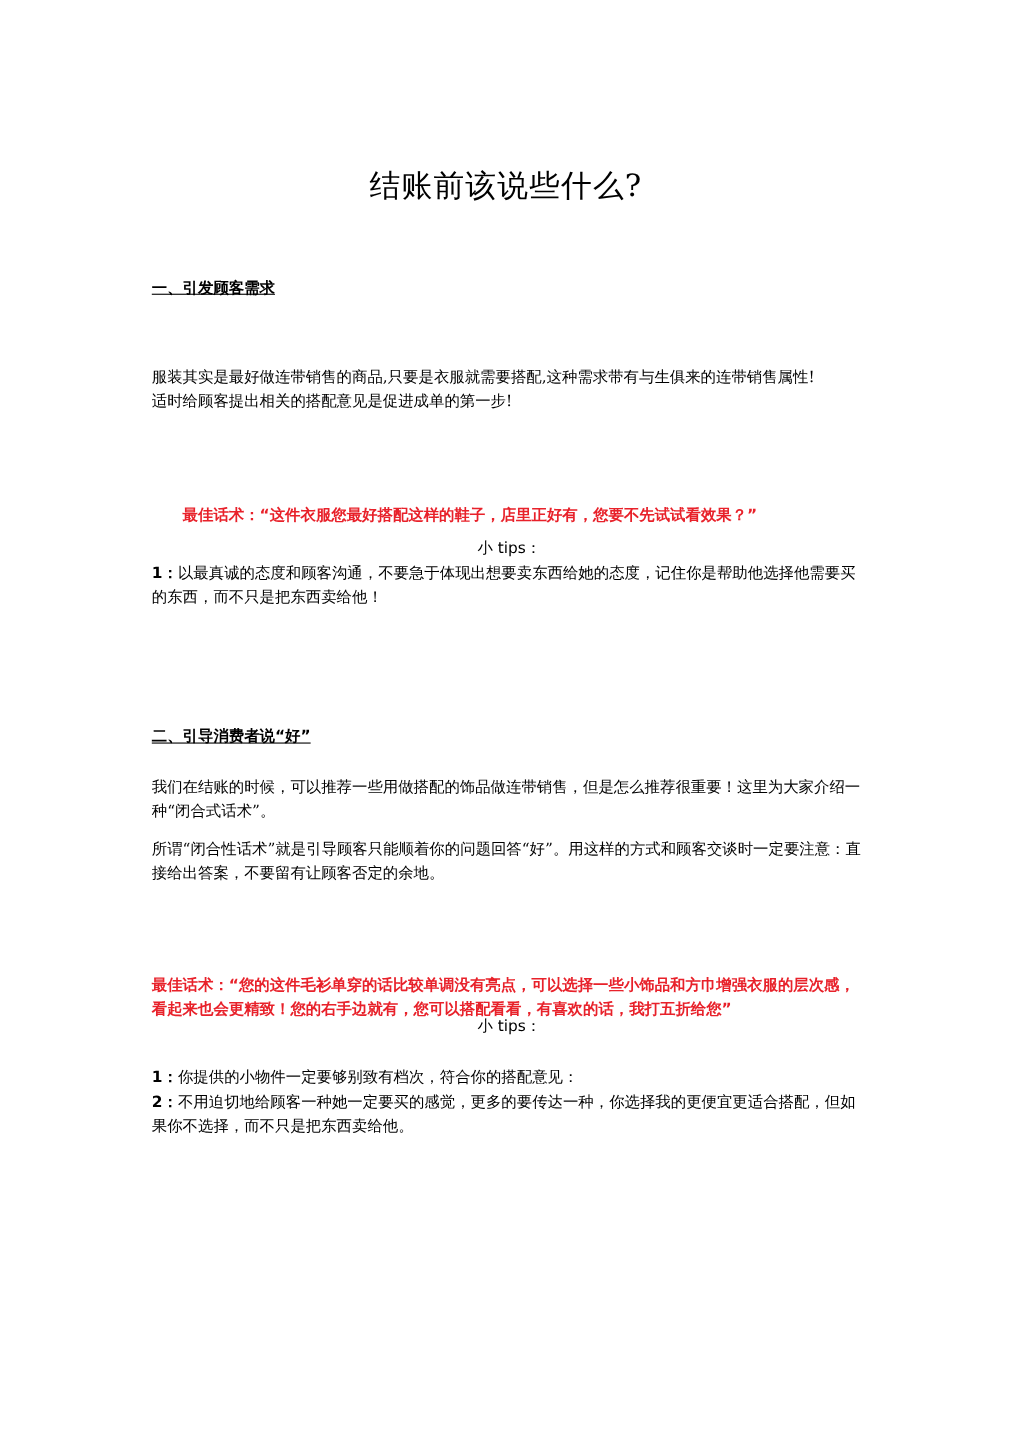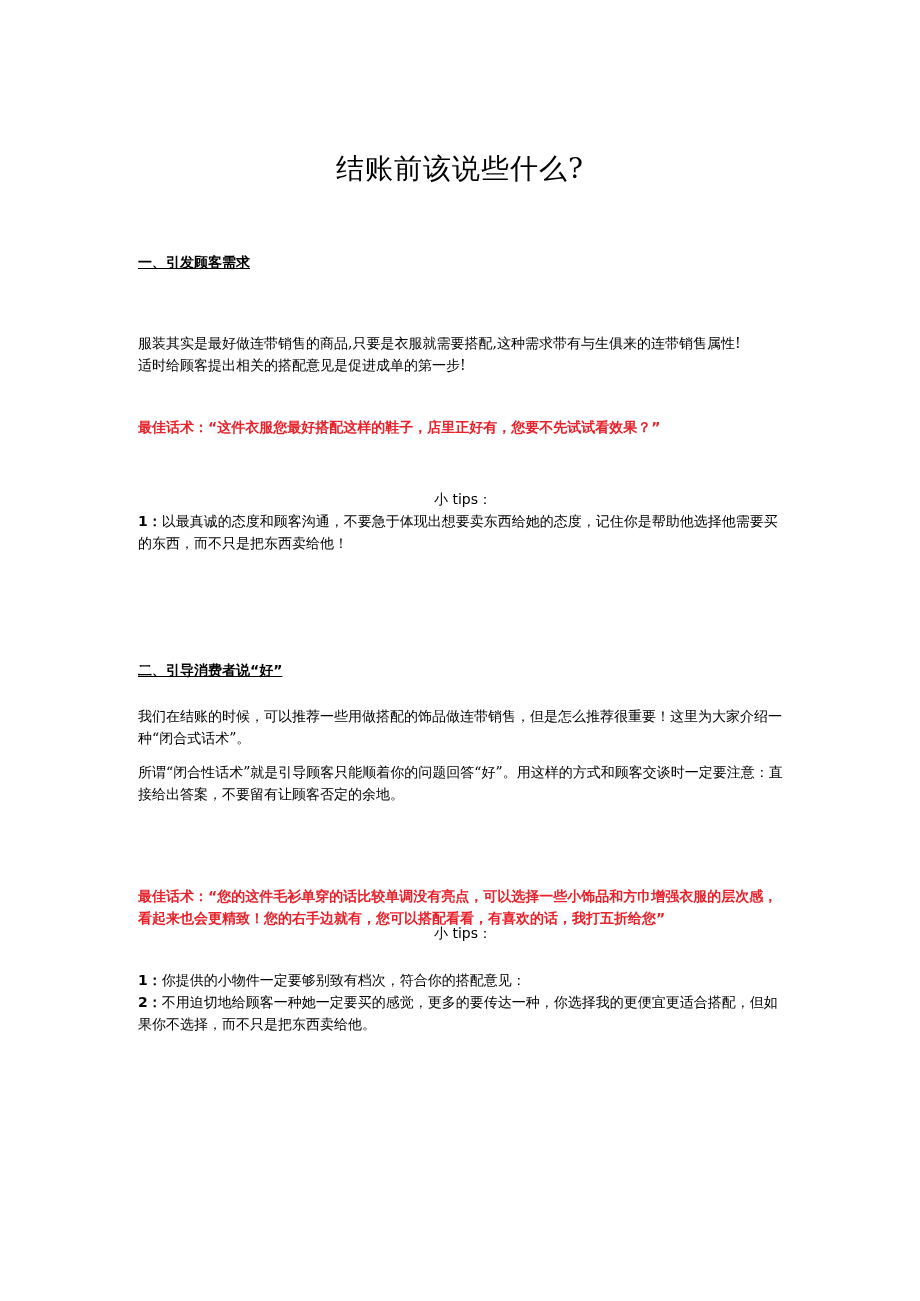--- a/index.html
+++ b/index.html
@@ -22,21 +22,21 @@
   <div class="title">结账前该说些什么?</div>
 
   <div class="blk h" style="top:251px;">一、引发顾客需求</div>
 
   <div class="blk" style="top:296px;margin-top:36px;">
     <p>服装其实是最好做连带销售的商品,只要是衣服就需要搭配,这种需求带有与生俱来的连带销售属性!</p>
     <p>适时给顾客提出相关的搭配意见是促进成单的第一步!</p>
   </div>
 
 
-  <div class="blk red" style="top:416px;">最佳话术：“这件衣服您最好搭配这样的鞋子，店里正好有，您要不先试试看效果？”</div>
+  <div class="blk red" style="top:458px;margin-left:28px;">最佳话术：“这件衣服您最好搭配这样的鞋子，店里正好有，您要不先试试看效果？”</div>
 
   <div class="blk" style="top:488px;">
     <p class="sans">小 tips：</p>
     <p><span class="num">1：</span><span>以最真诚的态度和顾客沟通，不要急于体现出想要卖东西给她的态度，记住你是帮助他选择他需要买的东西，而不只是把东西卖给他！</span></p>
   </div>
 
 
   <div class="blk h" style="top:659px;">二、引导消费者说“好”</div>
 
   <div class="blk" style="top:705px;">我们在结账的时候，可以推荐一些用做搭配的饰品做连带销售，但是怎么推荐很重要！这里为大家介绍一种“闭合式话术”。</div>

